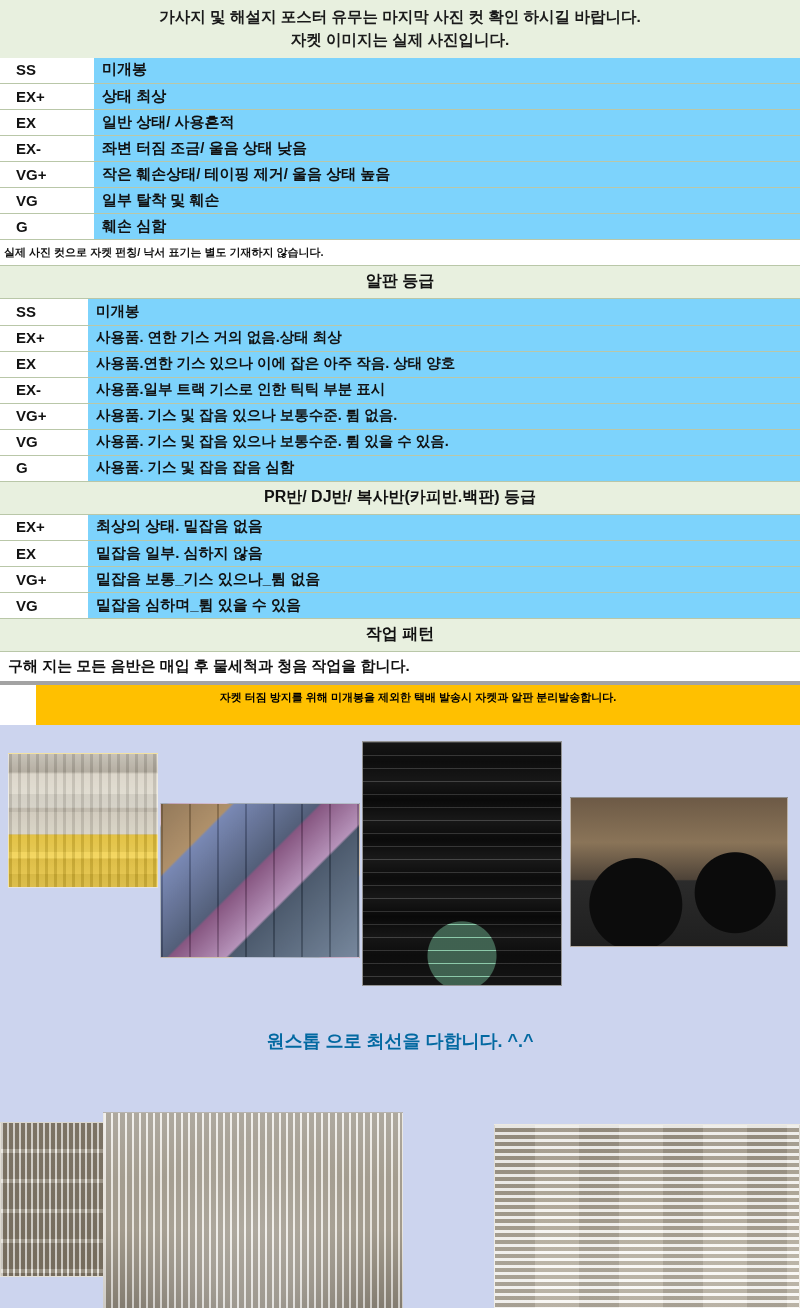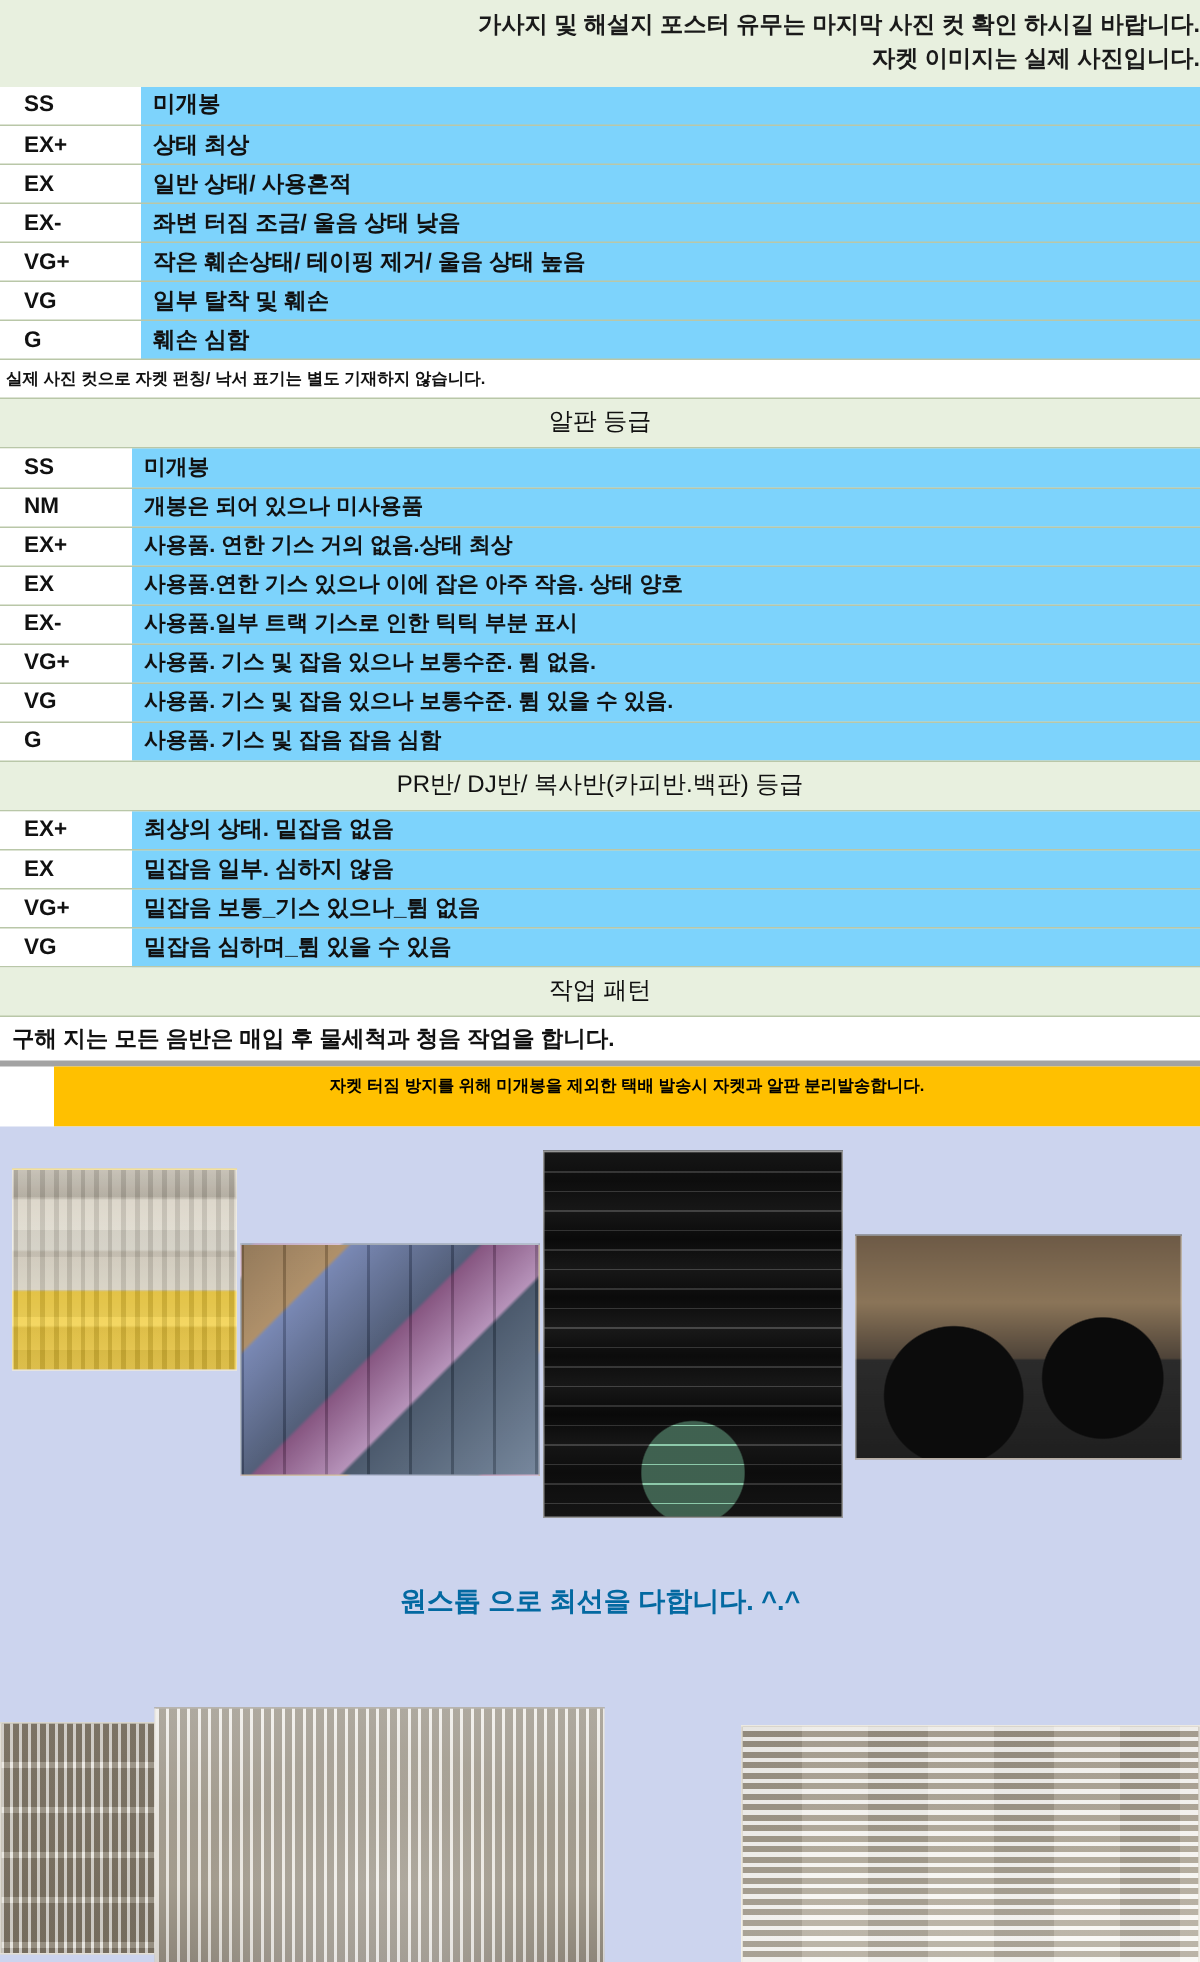--- a/index.html
+++ b/index.html
@@ -23,21 +23,21 @@
   
   .notice {
     background: #e8f0df;
     padding: 5px 0 6px 0;
     text-align: center;
     font-size: 15.5px;
     font-weight: bold;
     color: #1a1a1a;
     line-height: 1.5;
   }
-  .notice div { white-space: nowrap; text-align: right; }
+  .notice div { white-space: nowrap; }
 
   
   .grade-table {
     width: 100%;
     border-collapse: collapse;
     table-layout: fixed;
   }
   .grade-table tr { height: 26px; }
   .grade-table td {
     border-bottom: 1px solid #b9c7a8;
@@ -65,21 +65,21 @@
     font-weight: bold;
     padding-left: 4px;
     border-bottom: 1px solid #b9c7a8;
   }
 
   
   .section-band {
     background: #e8f0df;
     text-align: center;
     font-size: 16px;
-    font-weight: normal;
+    font-weight: bold;
     color: #111;
     padding: 5px 0 6px 0;
     border-bottom: 1px solid #b9c7a8;
   }
 
   .work-note {
     font-size: 15px;
     font-weight: bold;
     color: #111;
     padding: 5px 0 5px 8px;
@@ -262,24 +262,20 @@
       </tr>
     </tbody>
   </table>
 
   <div class="section-band">알판 등급</div>
   <table class="grade-table table2">
     <tbody>
       <tr>
         <td class="code">SS</td>
         <td class="desc">미개봉</td>
-      </tr>
-      <tr>
-        <td class="code">NM</td>
-        <td class="desc">개봉은 되어 있으나 미사용품</td>
       </tr>
       <tr>
         <td class="code">EX+</td>
         <td class="desc">사용품. 연한 기스 거의 없음.상태 최상</td>
       </tr>
       <tr>
         <td class="code">EX</td>
         <td class="desc">사용품.연한 기스 있으나 이에 잡은 아주 작음. 상태 양호</td>
       </tr>
       <tr>

